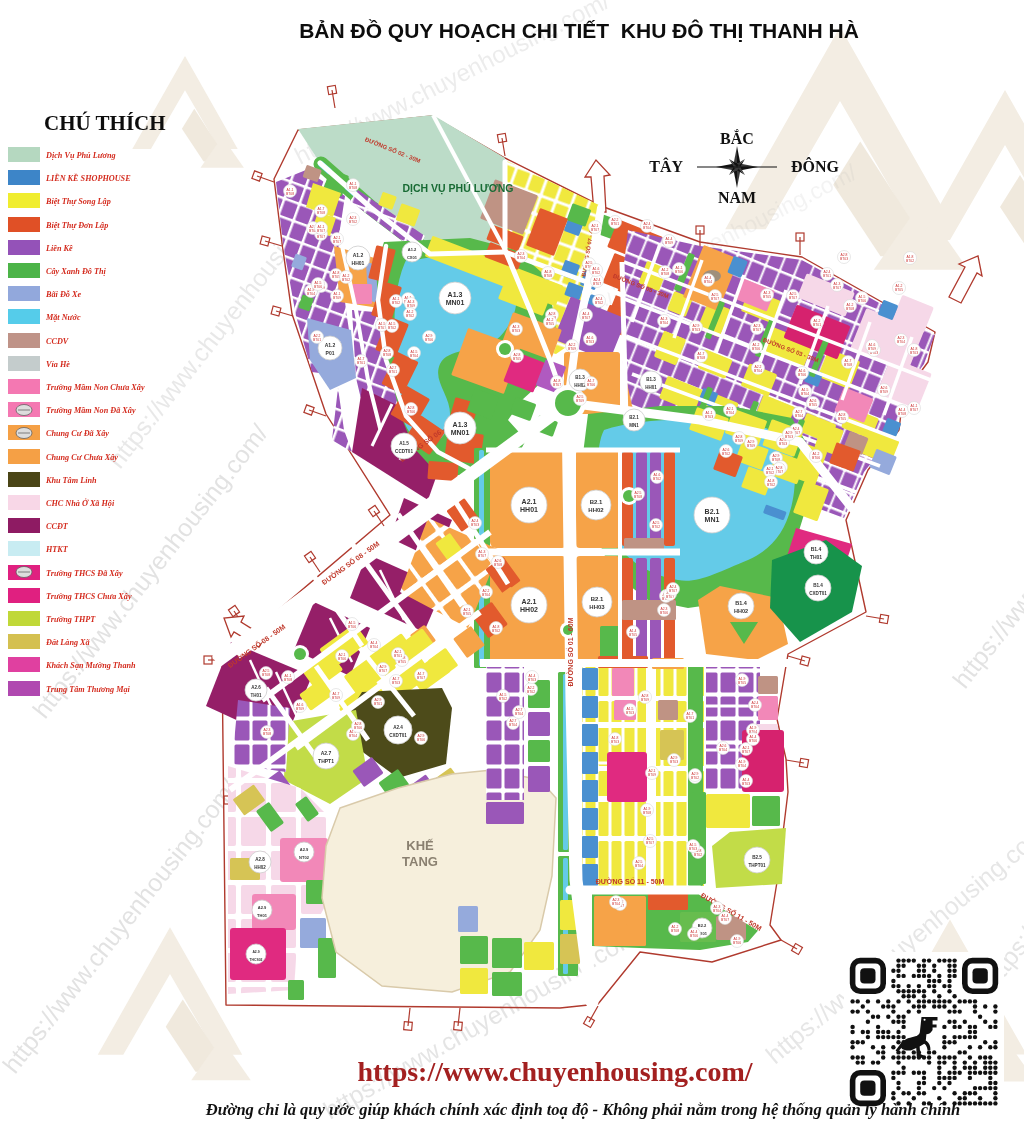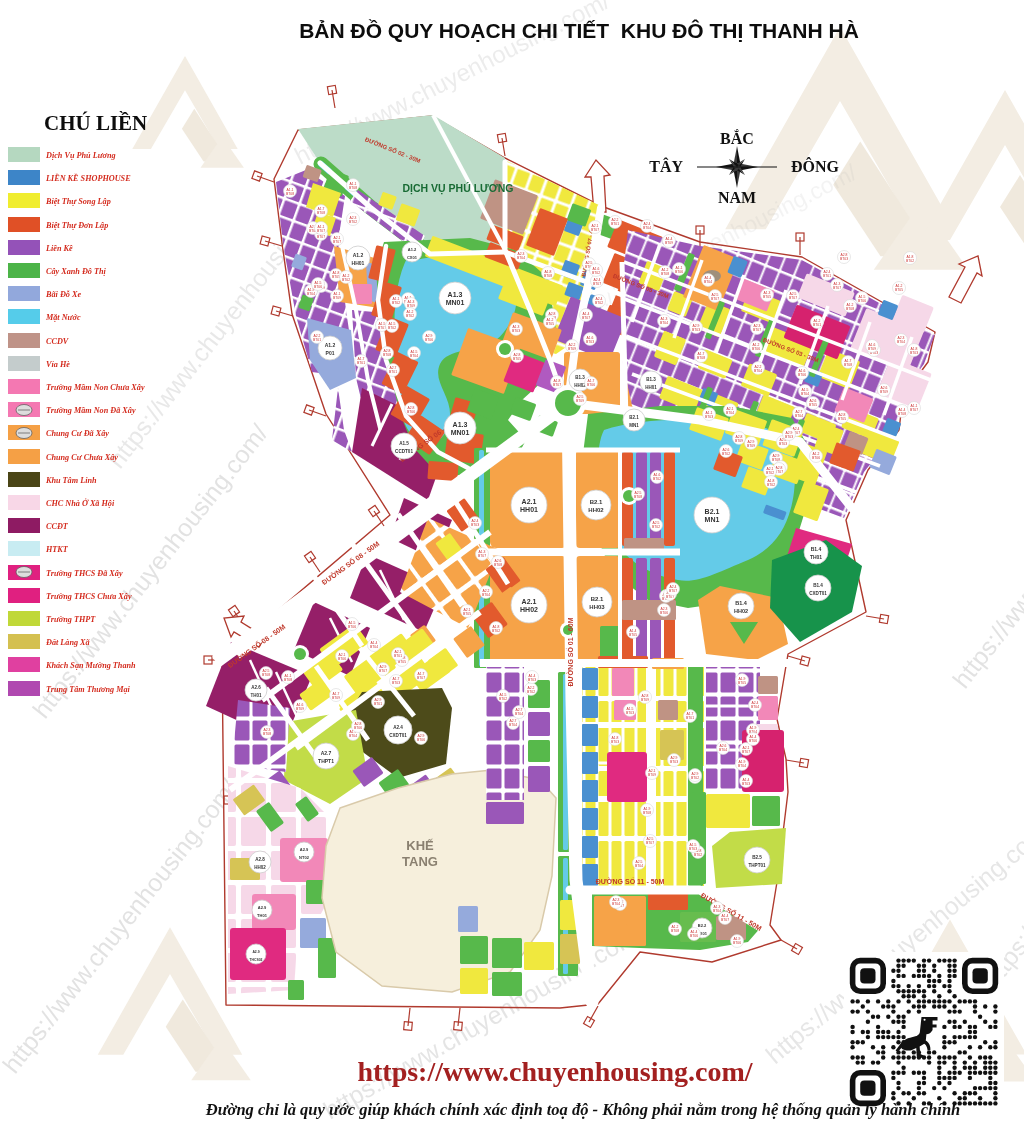--- a/index.html
+++ b/index.html
@@ -1394,14 +1394,14 @@
 <circle cx="995.4" cy="1088.1" r="2.2" fill="#111"></circle>
 <circle cx="995.4" cy="1093.2" r="2.2" fill="#111"></circle>
 <circle cx="995.4" cy="1098.3" r="2.2" fill="#111"></circle>
 <circle cx="995.4" cy="1103.4" r="2.2" fill="#111"></circle>
 <g transform="translate(903,1017) scale(0.308)">
       <path d="M60,0 h52 v11 h-16 v13 h13 v10 h-13 v7 c0,0 -4,13 -20,15 l-2,20 c0,0 17,9 15,31 l-9,2 c0,0 -2,-18 -11,-22 l-15,9 2,24 11,5 -2,7 -20,0 -2,-31 -16,7 c0,0 -24,5 -31,-9 l-13,15 -7,-5 16,-22 c0,0 11,-16 31,-20 l20,-5 c0,0 11,-4 12,-15 Z" fill="#111"></path>
       <circle cx="70" cy="9" r="3.4" fill="#fff"></circle>
     </g>
 </svg>
 <div class="title">BẢN ĐỒ QUY HOẠCH CHI TIẾT&nbsp; KHU ĐÔ THỊ THANH HÀ</div>
-<div class="chuthich">CHÚ LIỀN</div>
+<div class="chuthich">CHÚ THÍCH</div>
 <div class="url">https://www.chuyenhousing.com/</div>
 <div class="disc">Đường chỉ là quy ước giúp khách chính xác định toạ độ - Không phải nằm trong hệ thống quản lý hành chính</div>
 </body></html>

